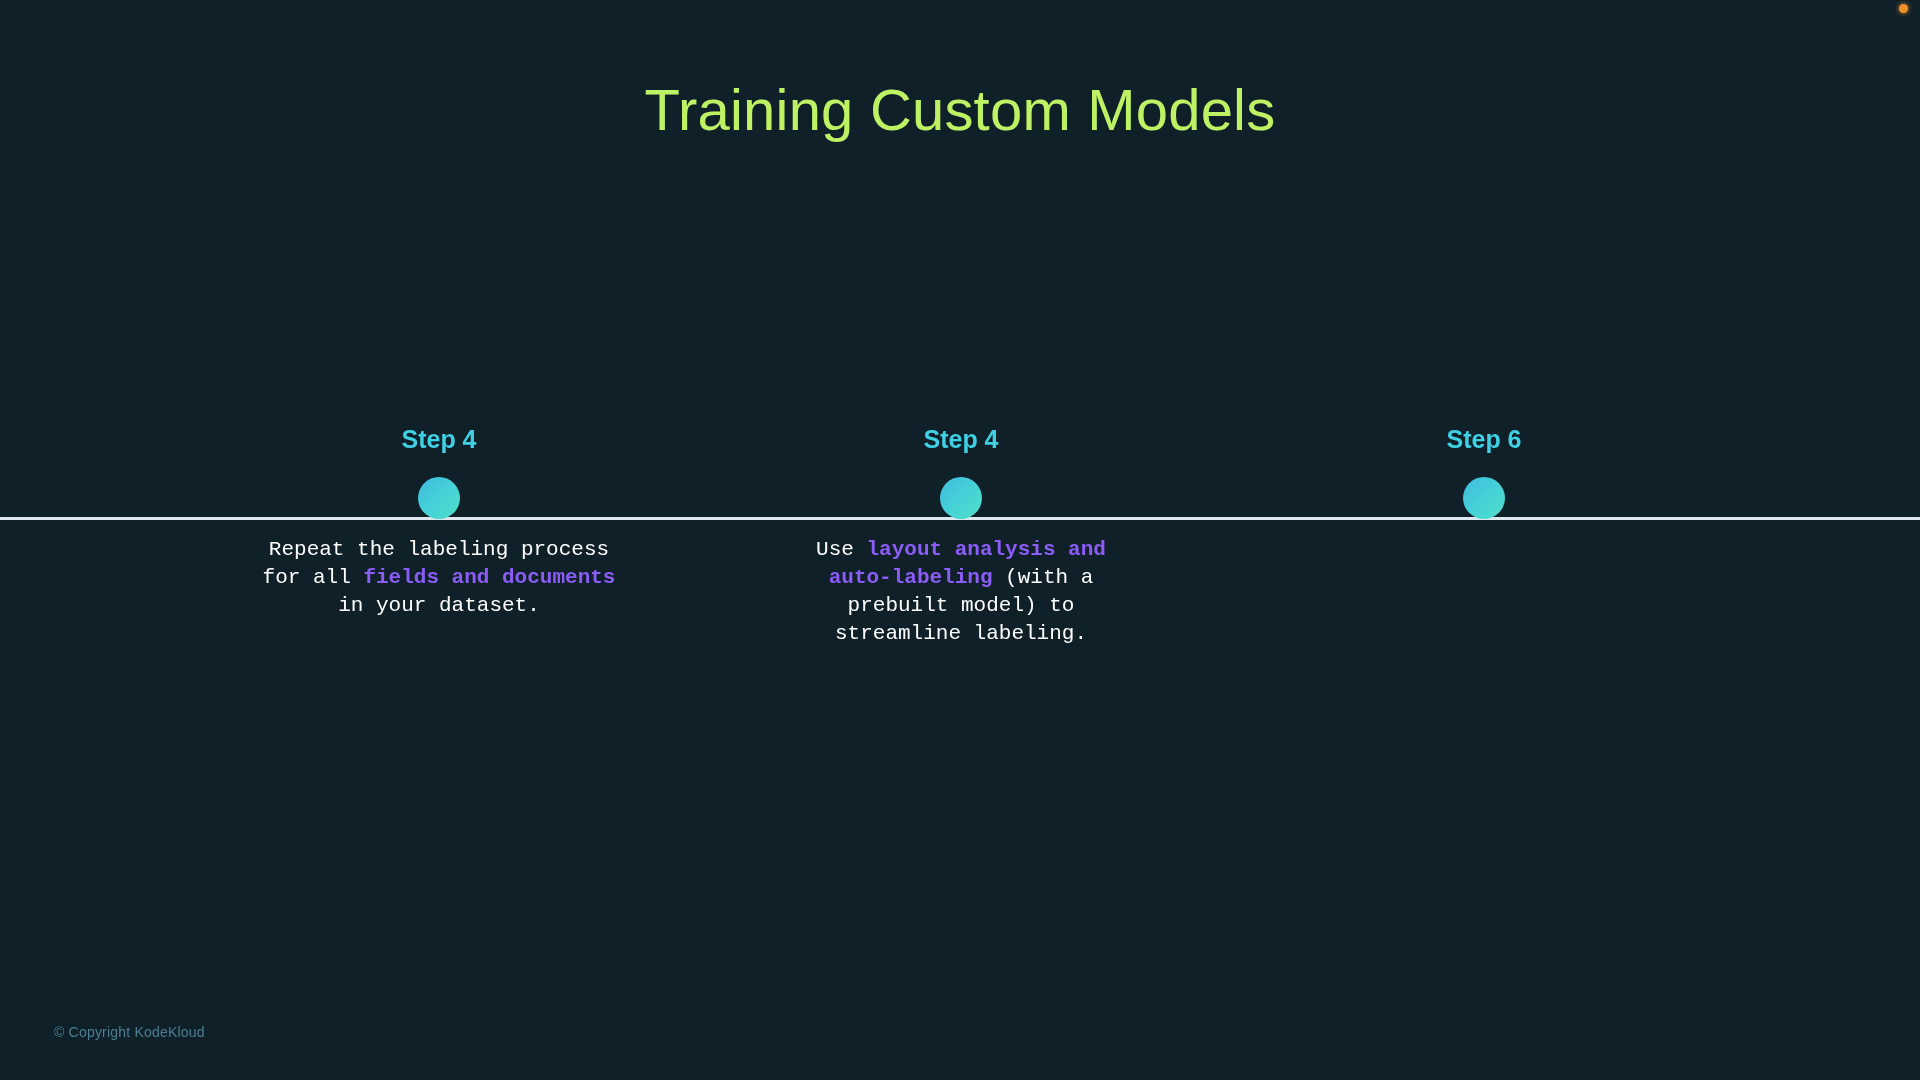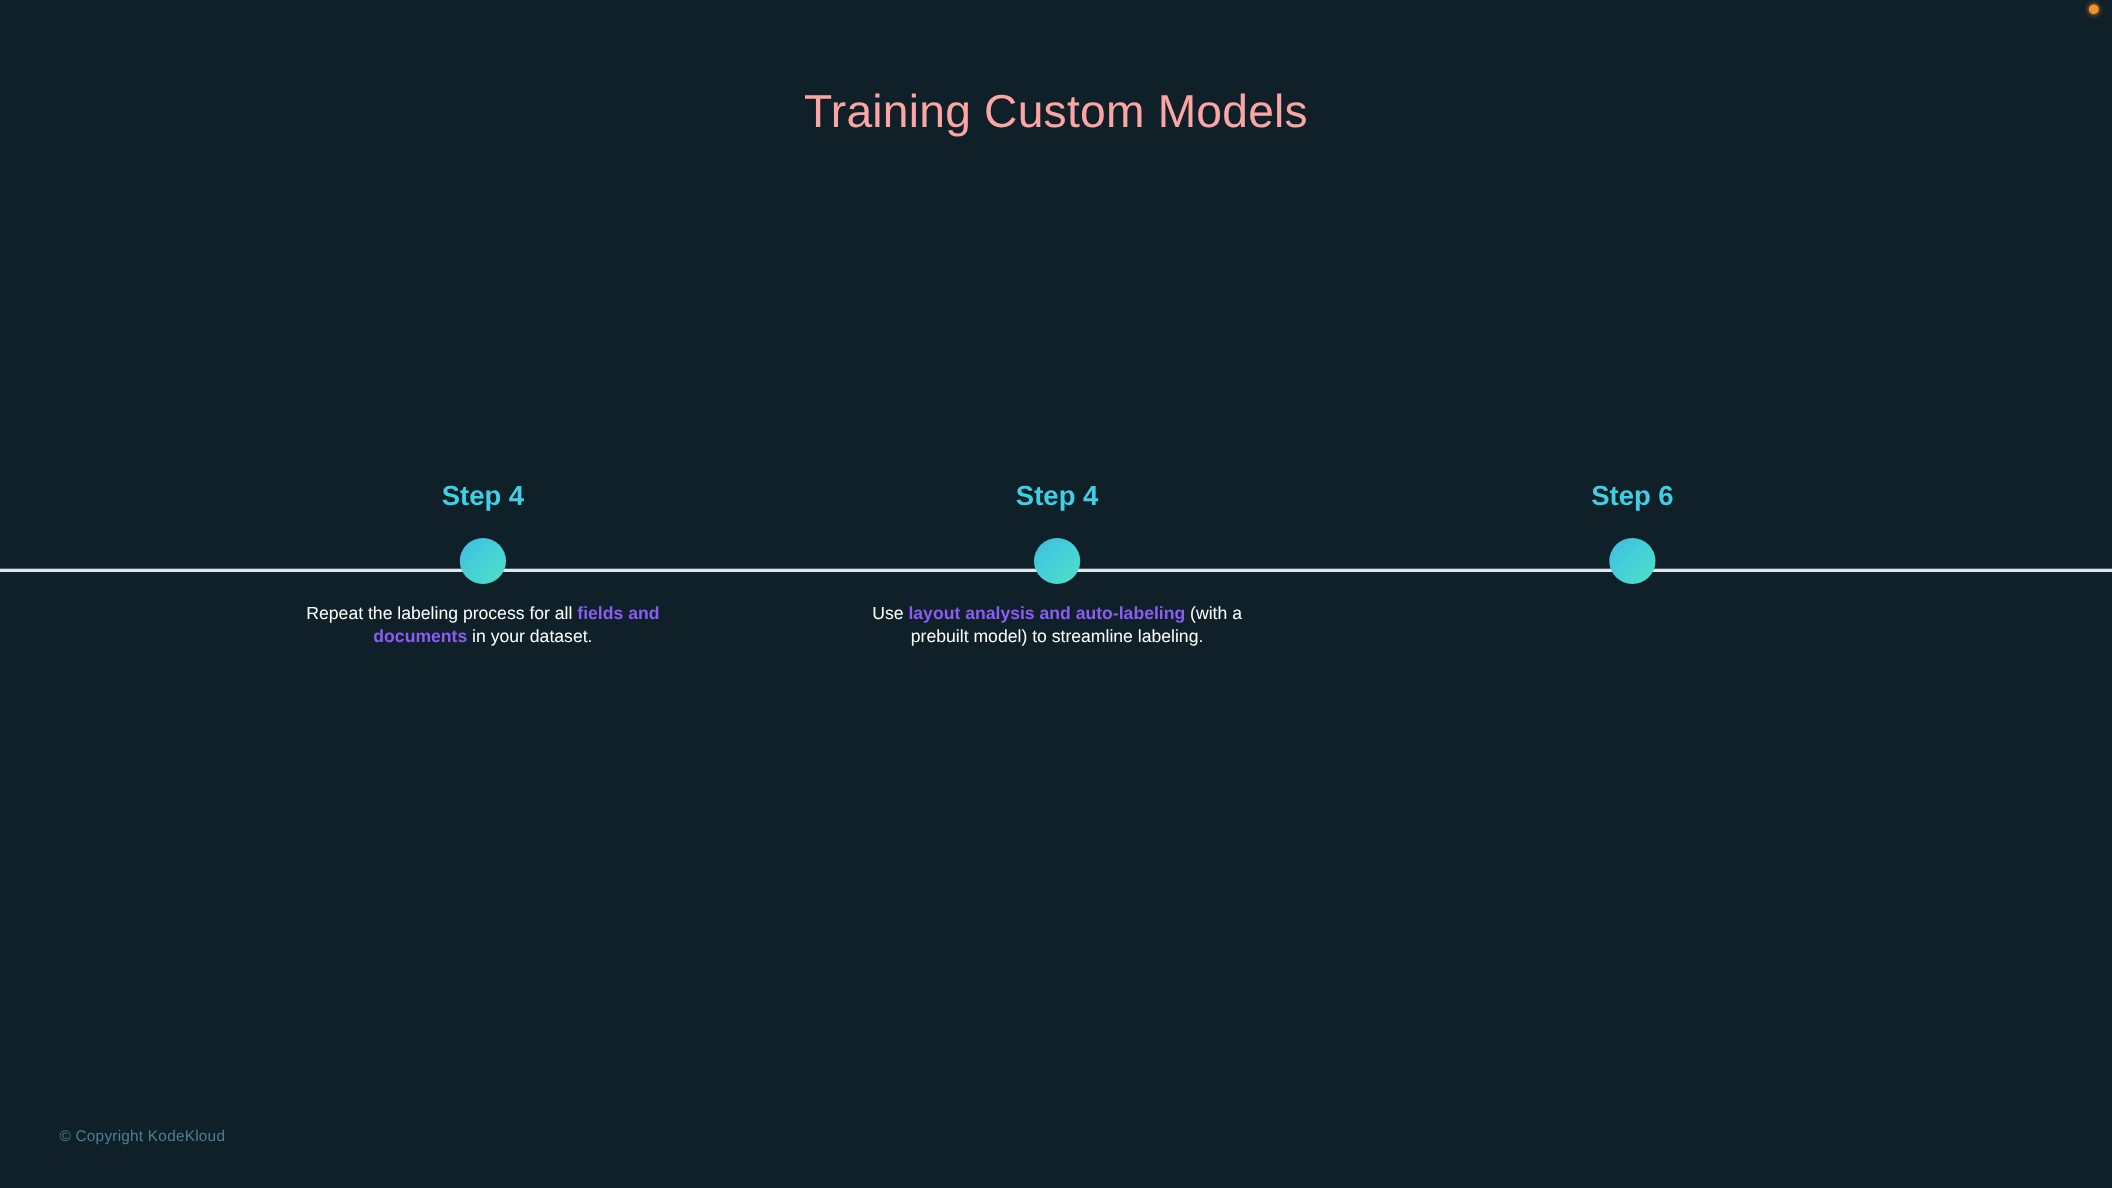--- a/index.html
+++ b/index.html
@@ -37,41 +37,41 @@
     box-shadow: 0 0 4px 1px rgba(240,146,43,0.55);
   }
 
   
   .slide-title {
     position: absolute;
     top: 78px;
     left: 0;
     width: 1920px;
     text-align: center;
-    font-size: 42px;
+    font-size: 58px;
     font-weight: 400;
-    color: #fca5a5;
+    color: #bef264;
     letter-spacing: 0.2px;
     line-height: 1.1;
   }
 
   
   .timeline-line {
     position: absolute;
     left: 0;
     top: 517px;
     width: 1920px;
     height: 3px;
     background: #dde7ee;
   }
 
   .timeline {
     position: absolute;
     left: 0;
-    top: 16px;
+    top: 4px;
     width: 1920px;
     height: 900px;
   }
 
   .step {
     position: absolute;
     top: 420px;
     width: 420px;
     margin-left: -210px;
     text-align: center;
@@ -93,25 +93,26 @@
   }
 
   .step-node {
     width: 42px;
     height: 42px;
     border-radius: 50%;
     background: linear-gradient(135deg, #3fbbe0 0%, #45cfd8 45%, #4fe0c8 100%);
   }
 
   .step-desc {
-    font-size: 16px;
+    font-size: 21px;
     line-height: 1.34;
     color: #ffffff;
     padding: 0 28px;
     font-weight: 400;
+    font-family: Liberation Mono, monospace;
   }
 
   .step-desc b {
     font-weight: bold;
     color: #8b5cf6;
   }
 
   
   .step-0 { left: 439px; }
   .step-1 { left: 961px; }

